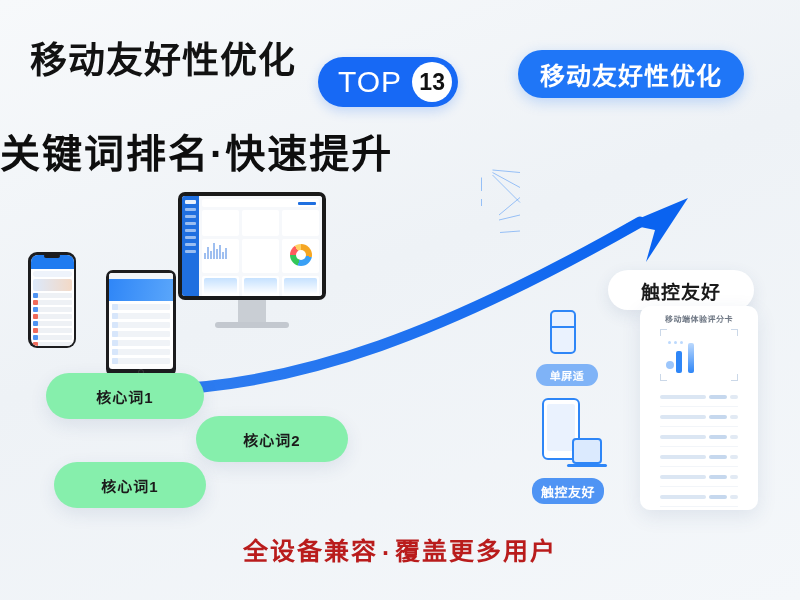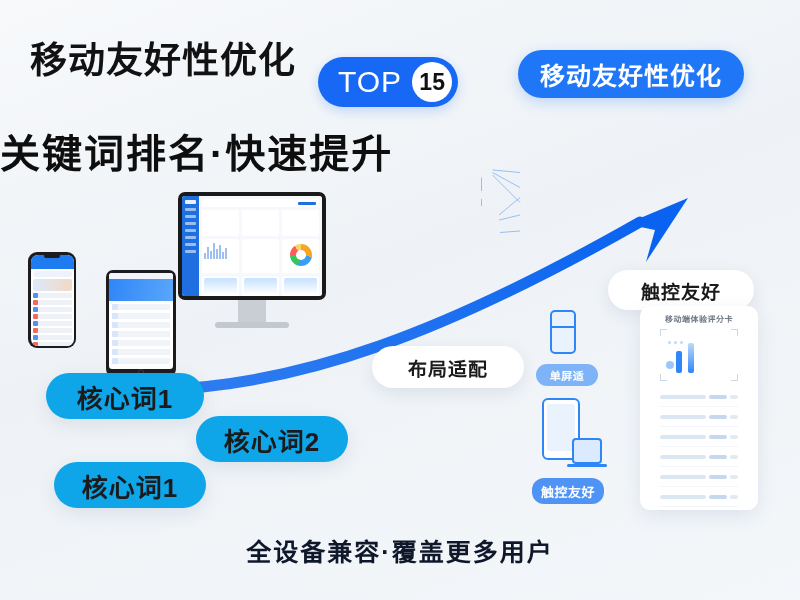--- a/index.html
+++ b/index.html
@@ -103,22 +103,22 @@
   .tablet .scr { width:100%; height:100%; background:#fff; border-radius:3px; overflow:hidden;}
   .tb-hdr { height:6px; background:#f2f5f9;}
   .tb-banner { height:22px; background:linear-gradient(100deg,#2f86f7,#5aa6fb); }
   .tb-row { height:6px; margin:3px; background:#f0f3f7; border-radius:1px; position:relative;}
   .tb-row::before{content:"";position:absolute;left:0;top:0;width:6px;height:6px;background:#d7e6fb;border-radius:1px;}
   .tablet .home { position:absolute; bottom:1px; left:50%; transform:translateX(-50%); width:6px;height:6px;border:1px solid #3a3a3c;border-radius:50%;}
 
   
   .kw {
     position:absolute; display:flex; align-items:center; justify-content:center;
-    background:#0ea5e9; border-radius:26px;
-    font-size:26px; font-weight:bold; color:#1b1b1b;
+    background:#86efac; border-radius:26px;
+    font-size:15px; font-weight:bold; color:#1b1b1b;
     box-shadow:0 6px 18px rgba(40,70,120,.10);
     letter-spacing:1px;
   }
   .kw1 { left:46px;  top:373px; width:158px; height:46px; }
   .kw2 { left:196px; top:416px; width:152px; height:46px; }
   .kw3 { left:54px;  top:462px; width:152px; height:46px; }
 
   .layout-pill {
     position:absolute; left:372px; top:346px; width:152px; height:42px;
     display:flex; align-items:center; justify-content:center;
@@ -175,33 +175,33 @@
   .md-laptop .bs{width:40px;height:3px;background:#2e86f7;border-radius:2px;margin-left:-5px;}
   .md-pill {
     position:absolute; display:flex; align-items:center; justify-content:center;
     border-radius:12px; color:#ffffff; font-size:11px; font-weight:bold; letter-spacing:.5px;
   }
   .md-pill.a { left:8px; top:54px; width:62px; height:22px; background:#7fb3f7; }
   .md-pill.b { left:4px; top:168px; width:72px; height:26px; background:#4f94f4; font-size:13px;}
 
   .footer {
     position:absolute; left:0; right:0; bottom:32px; text-align:center;
-    font-size:25px; font-weight:bold; color:#0f172a; letter-spacing:2px;
+    font-size:25px; font-weight:bold; color:#b91c1c; letter-spacing:2px;font-family:Liberation Mono, monospace;
   }
 </style>
 </head>
 <body>
 
 <div class="stage">
 
   <div class="hdr-title">移动友好性优化</div>
 
   <div class="top-badge">
     <span class="lbl">TOP</span>
-    <span class="num">15</span>
+    <span class="num">13</span>
   </div>
 
   <div class="hdr-pill">移动友好性优化</div>
 
   <div class="subtitle">关键词排名·快速提升</div>
 
   <svg class="arrow" viewBox="0 0 800 300">
     <defs>
       <linearGradient id="ag" x1="0" y1="1" x2="1" y2="0">
         <stop offset="0" stop-color="#2f7df0"></stop>
@@ -300,21 +300,20 @@
           <div class="ph-row"></div>
         </div>
       </div>
     </div>
   </div>
 
   <div class="kw kw1">核心词1</div>
   <div class="kw kw2">核心词2</div>
   <div class="kw kw3">核心词1</div>
 
-  <div class="layout-pill">布局适配</div>
 
   <div class="touch-pill">触控友好</div>
 
   <svg class="arrow" style="top:0;" viewBox="0 0 800 600">
     <g stroke="#3f8df5" stroke-width="1.2" fill="none" opacity=".85">
       <line x1="585" y1="340" x2="640" y2="345"></line>
       <line x1="585" y1="345" x2="640" y2="375"></line>
       <line x1="585" y1="350" x2="640" y2="405"></line>
       <line x1="598" y1="430" x2="640" y2="395"></line>
       <line x1="598" y1="440" x2="640" y2="430"></line>

